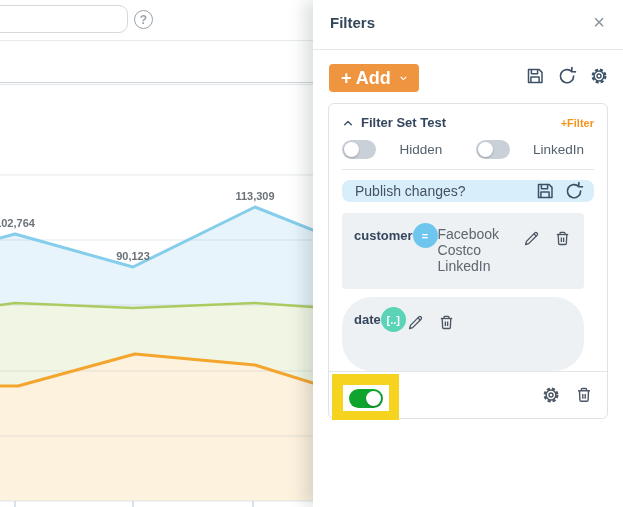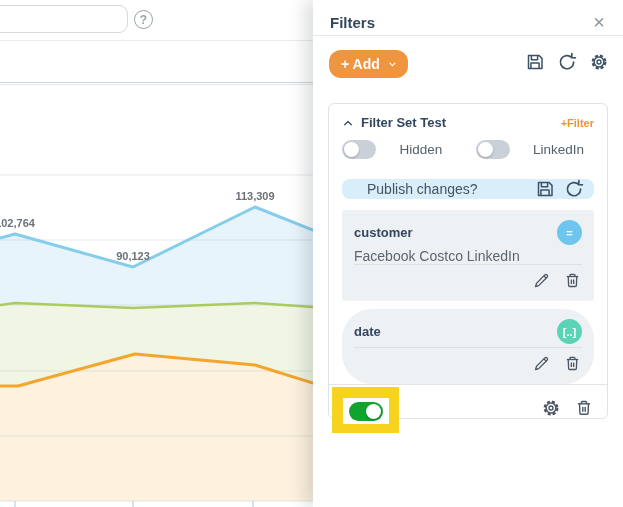--- a/index.html
+++ b/index.html
@@ -16,27 +16,27 @@
                  align-items:center; justify-content:center; }
   .divider-a { position:absolute; left:0; top:40px; width:313px; height:1px; background:#e8eaec; }
   .divider-b { position:absolute; left:0; top:82px; width:313px; height:1px; background:#cfd4d8; }
   .divider-c { position:absolute; left:0; top:84px; width:313px; height:1px; background:#e4e7e9; }
   .chart { position:absolute; left:0; top:0; width:313px; height:507px; }
   .chart text { font-family:"Liberation Sans","DejaVu Sans",sans-serif; }
 
   
   .panel { position:absolute; left:313px; top:0; width:310px; height:507px; background:#fff;
            box-shadow:-8px 0 16px rgba(60,70,80,0.18); }
-  .panel-header { position:relative; height:36px; border-bottom:1px solid #e6e9eb; }
+  .panel-header { position:relative; height:50px; border-bottom:1px solid #e6e9eb; }
   .panel-title { position:absolute; left:17px; top:14px; font-size:15px; font-weight:bold; color:#33475b; }
   .close-btn { position:absolute; right:12px; top:10px; width:24px; height:24px; color:#8b949c; font-size:20px;
                line-height:24px; text-align:center; cursor:pointer; }
   .toolbar { position:relative; height:52px; }
   .add-btn { position:absolute; left:16px; top:14px; height:28px; padding:0 10px 0 12px; background:#f0953f;
-             border:none; border-radius:12px; color:#fff; font-size:14px; font-weight:bold;
+             border:none; border-radius:4px; color:#fff; font-size:18px; font-weight:bold;
              display:flex; align-items:center; gap:7px; cursor:pointer; font-family:inherit; }
   .toolbar-icons { position:absolute; right:14px; top:16px; display:flex; gap:12px; color:#3d5166; }
   .icon-btn { width:20px; height:20px; cursor:pointer; color:#3d5166; background:none; border:none; padding:0; }
   .icon-btn svg, .row-icons svg { display:block; width:100%; height:100%; }
 
   .set-container { position:absolute; left:15px; top:103px; width:280px; height:316px;
                    border:1px solid #dee3e8; border-radius:6px; background:#fff;
                    display:flex; flex-direction:column; }
   .set-header { display:flex; align-items:center; margin:11px 13px 0 13px; }
   .collapse-icon { width:12px; height:12px; color:#42566b; margin-right:7px; cursor:pointer; }
@@ -45,26 +45,26 @@
   .toggles-row { display:flex; align-items:center; gap:9px; margin:10px 13px 0 13px;justify-content:space-between; }
   .toggles-row .lbl { font-size:13.5px; color:#55616d; margin-right:10px; }
   .toggle { width:34px; height:19px; border-radius:10px; background:#c9d0d8; position:relative; cursor:pointer; flex:none; }
   .toggle .knob { position:absolute; width:15px; height:15px; border-radius:50%; background:#fff; top:2px; left:2px;
                   box-shadow:0 1px 2px rgba(0,0,0,0.25); }
   .toggle.on { background:#0ea42d; }
   .toggle.on .knob { left:auto; right:2px; }
   .set-divider { height:1px; background:#e4e7ea; margin:10px 13px 0 13px; }
 
   .publish-bar { margin:10px 13px 0 13px; height:34px; background:#d9eefb; border-radius:8px;
-                 display:flex; align-items:center; padding:0 10px 0 25px; }
+                 display:flex; align-items:center; padding:0 10px 0 13px; }
   .publish-text { font-size:14px; color:#45525f; }
   .publish-icons { margin-left:auto; display:flex; gap:9px; color:#3d5166; }
 
-  .filter-card { margin:11px 13px 0 13px; background:#eef1f3; border-radius:4px; padding:10px 12px 6px 12px;
-                 display:flex; flex-direction:column; }
+  .filter-card { margin:11px 23px 0 13px; background:#eef1f3; border-radius:4px; padding:10px 12px 6px 12px;
+                 display:flex; flex-direction:row; }
   .card-customer { height:107px; }
   .card-date { height:104px; margin-top:8px;border-radius:30px; }
   .card-top { display:flex; align-items:flex-start; }
   .card-name { font-size:13px; font-weight:bold; color:#34455e; padding-top:5px; }
   .badge { margin-left:auto; width:25px; height:25px; border-radius:50%; color:#fff; font-size:11px; font-weight:bold;
            display:flex; align-items:center; justify-content:center; }
   .card-value { font-size:14px; color:#5c6670; margin-top:3px; }
   .card-divider { height:1px; background:#dde1e4; margin-top:auto; }
   .row-icons { display:flex; justify-content:flex-end; align-items:center; gap:12px; height:30px; color:#4a5662; }
   .row-icons .icon-btn { width:19px; height:19px; color:#4a5662; }

